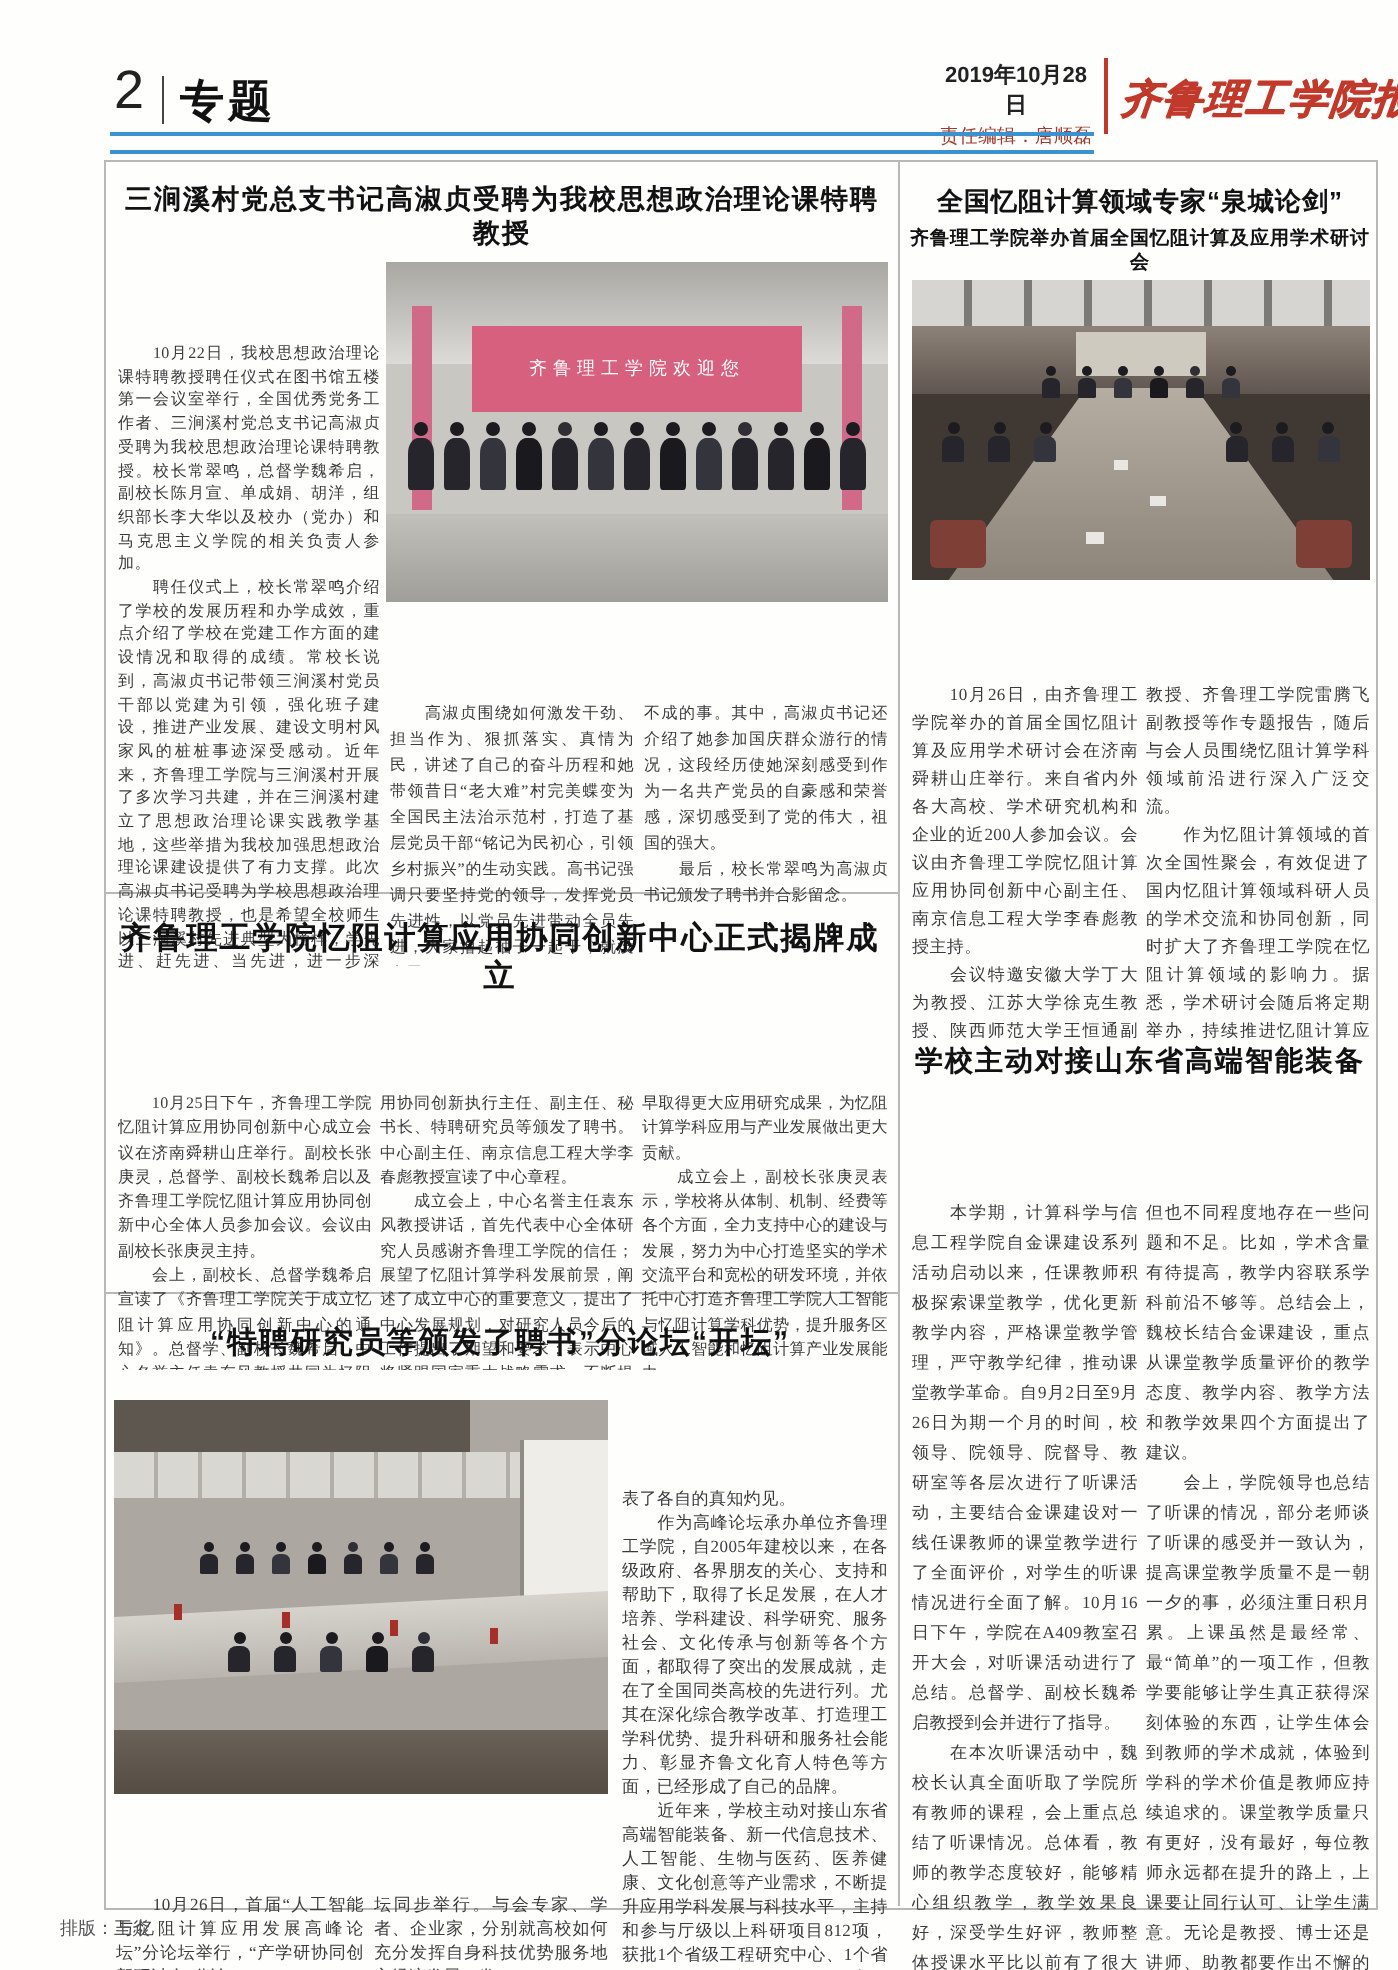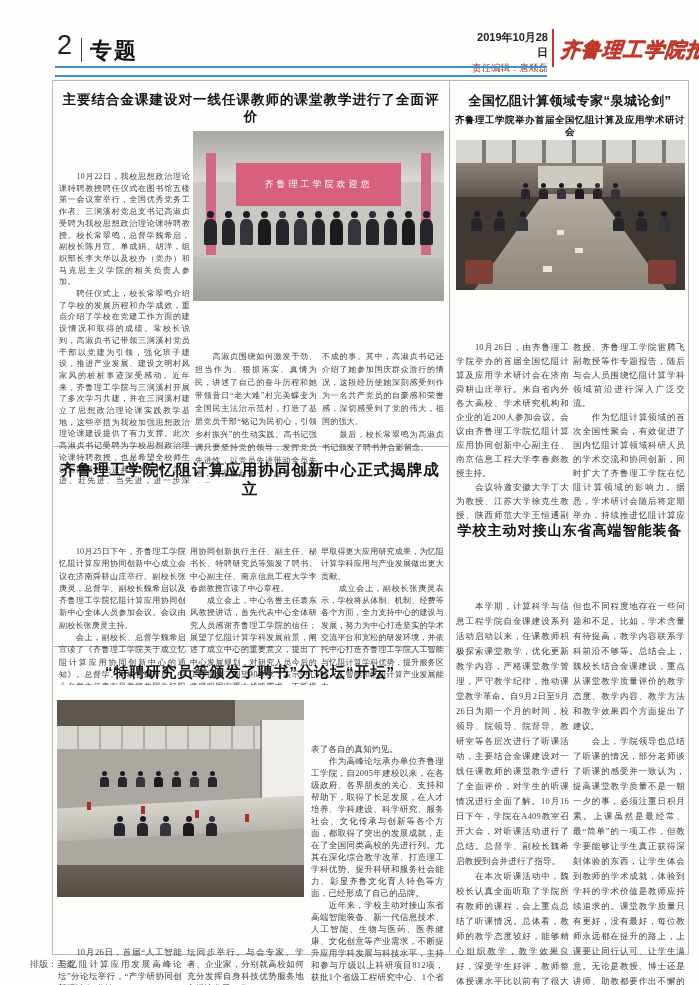--- a/index.html
+++ b/index.html
@@ -70,35 +70,35 @@
 </style>
 </head>
 <body>
 
 <div class="page">
 
   <div class="abs pagenum" style="left:57px;top:30px;">2</div>
   <div class="abs hdr-bar" style="left:81px;top:38px;height:24px;"></div>
   <div class="abs sec-label" style="left:90px;top:36px;">专题</div>
 
-  <div class="abs" style="left:468px;top:30px;width:80px;text-align:right;">
+  <div class="abs" style="left:468px;top:30px;width:80px;text-align:center;">
     <div class="hdr-date">2019年10月28日</div>
     <div class="hdr-editor">责任编辑：唐顺磊</div>
   </div>
   <div class="abs red-divider" style="left:552px;top:29px;height:38px;"></div>
   <div class="abs masthead" style="left:560px;top:36px;">齐鲁理工学院报</div>
 
   <div class="abs blue-rule" style="left:55px;top:66px;width:492px;"></div>
 
   <div class="abs outer-box" style="left:52px;top:80px;width:635px;height:873px;"></div>
   <div class="abs vline" style="left:449px;top:80px;height:873px;"></div>
   <div class="abs hline" style="left:52px;top:446px;width:397px;"></div>
   <div class="abs hline" style="left:52px;top:646px;width:397px;"></div>
 
-  <div class="abs headline hl-a1" style="left:62px;top:92px;width:378px;">主要结合金课建设对一线任课教师的课堂教学进行了全面评价</div>
+  <div class="abs headline hl-a1" style="left:62px;top:92px;width:378px;">三涧溪村党总支书记高淑贞受聘为我校思想政治理论课特聘教授</div>
 
   <div class="abs btxt t-a1c1" style="left:59px;top:128px;width:131px;height:314px;">　　10月22日，我校思想政治理论课特聘教授聘任仪式在图书馆五楼第一会议室举行，全国优秀党务工作者、三涧溪村党总支书记高淑贞受聘为我校思想政治理论课特聘教授。校长常翠鸣，总督学魏希启，副校长陈月宣、单成娟、胡洋，组织部长李大华以及校办（党办）和马克思主义学院的相关负责人参加。
 　　聘任仪式上，校长常翠鸣介绍了学校的发展历程和办学成效，重点介绍了学校在党建工作方面的建设情况和取得的成绩。常校长说到，高淑贞书记带领三涧溪村党员干部以党建为引领，强化班子建设，推进产业发展、建设文明村风家风的桩桩事迹深受感动。近年来，齐鲁理工学院与三涧溪村开展了多次学习共建，并在三涧溪村建立了思想政治理论课实践教学基地，这些举措为我校加强思想政治理论课建设提供了有力支撑。此次高淑贞书记受聘为学校思想政治理论课特聘教授，也是希望全校师生以三涧溪村先进典型为榜样，学先进、赶先进、当先进，进一步深化“不忘初心、牢记使命”主题教育成果，不断推进学校的党建工作取得新成效。</div>
 
   <div class="photo" style="left:193px;top:131px;width:251px;height:170px;">
     <div style="left:0;top:0;width:100%;height:30%;background:linear-gradient(#a9a7a2,#dcdbd7);"></div>
     <div style="left:0;top:74%;width:100%;height:26%;background:linear-gradient(#c2c0bb,#a09e98);"></div>
     <div style="left:5%;top:13%;width:4%;height:60%;background:#d06a88;"></div>
     <div style="left:91%;top:13%;width:4%;height:60%;background:#d06a88;"></div>
     <div style="left:17%;top:19%;width:66%;height:25%;background:#d8607f;display:flex;align-items:center;justify-content:center;">

